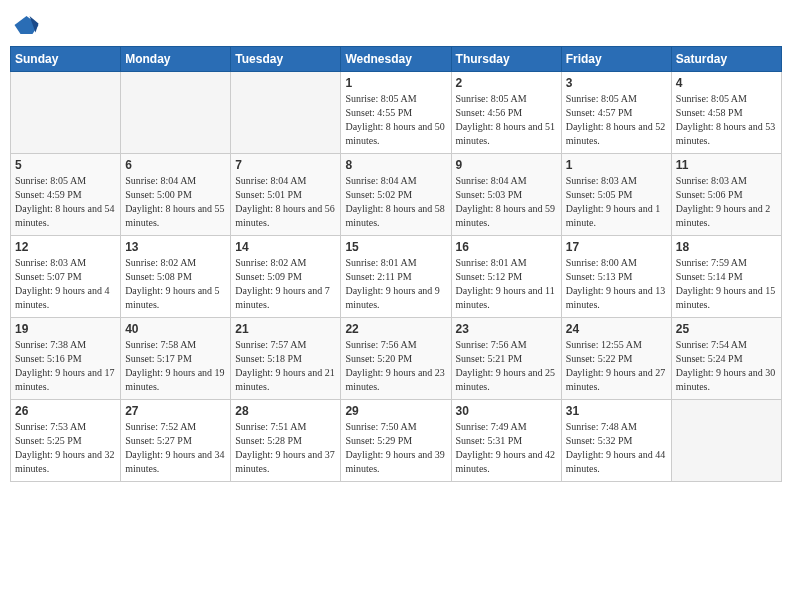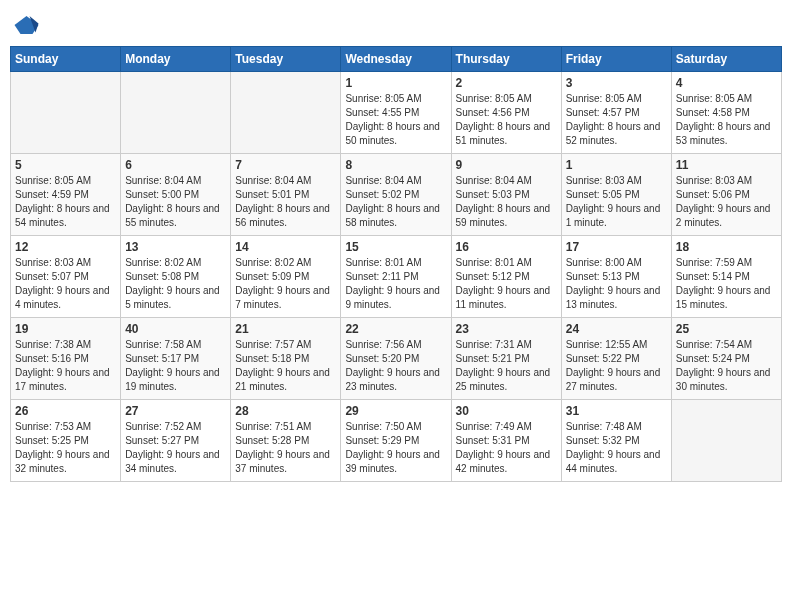--- a/index.html
+++ b/index.html
@@ -80,20 +80,21 @@
     .day-number {
       font-weight: bold;
       font-size: 12px;
       display: block;
       margin-bottom: 2px;
     }
     .day-info {
       font-size: 10px;
       line-height: 1.4;
       color: #333;
+      font-family: Liberation Serif, serif;
     }
     .week-row td {
       height: 82px;
     }
   </style>
 </head>
 <body>
 
 <div class="header-section">
   <div class="logo">
@@ -285,21 +286,21 @@
         </td>
         <td>
           <span class="day-number">22</span>
           <div class="day-info">Sunrise: 7:56 AM
 Sunset: 5:20 PM
 Daylight: 9 hours
 and 23 minutes.</div>
         </td>
         <td>
           <span class="day-number">23</span>
-          <div class="day-info">Sunrise: 7:31 AM
+          <div class="day-info">Sunrise: 7:56 AM
 Sunset: 5:21 PM
 Daylight: 9 hours
 and 25 minutes.</div>
         </td>
         <td>
           <span class="day-number">24</span>
           <div class="day-info">Sunrise: 12:55 AM
 Sunset: 5:22 PM
 Daylight: 9 hours
 and 27 minutes.</div>

